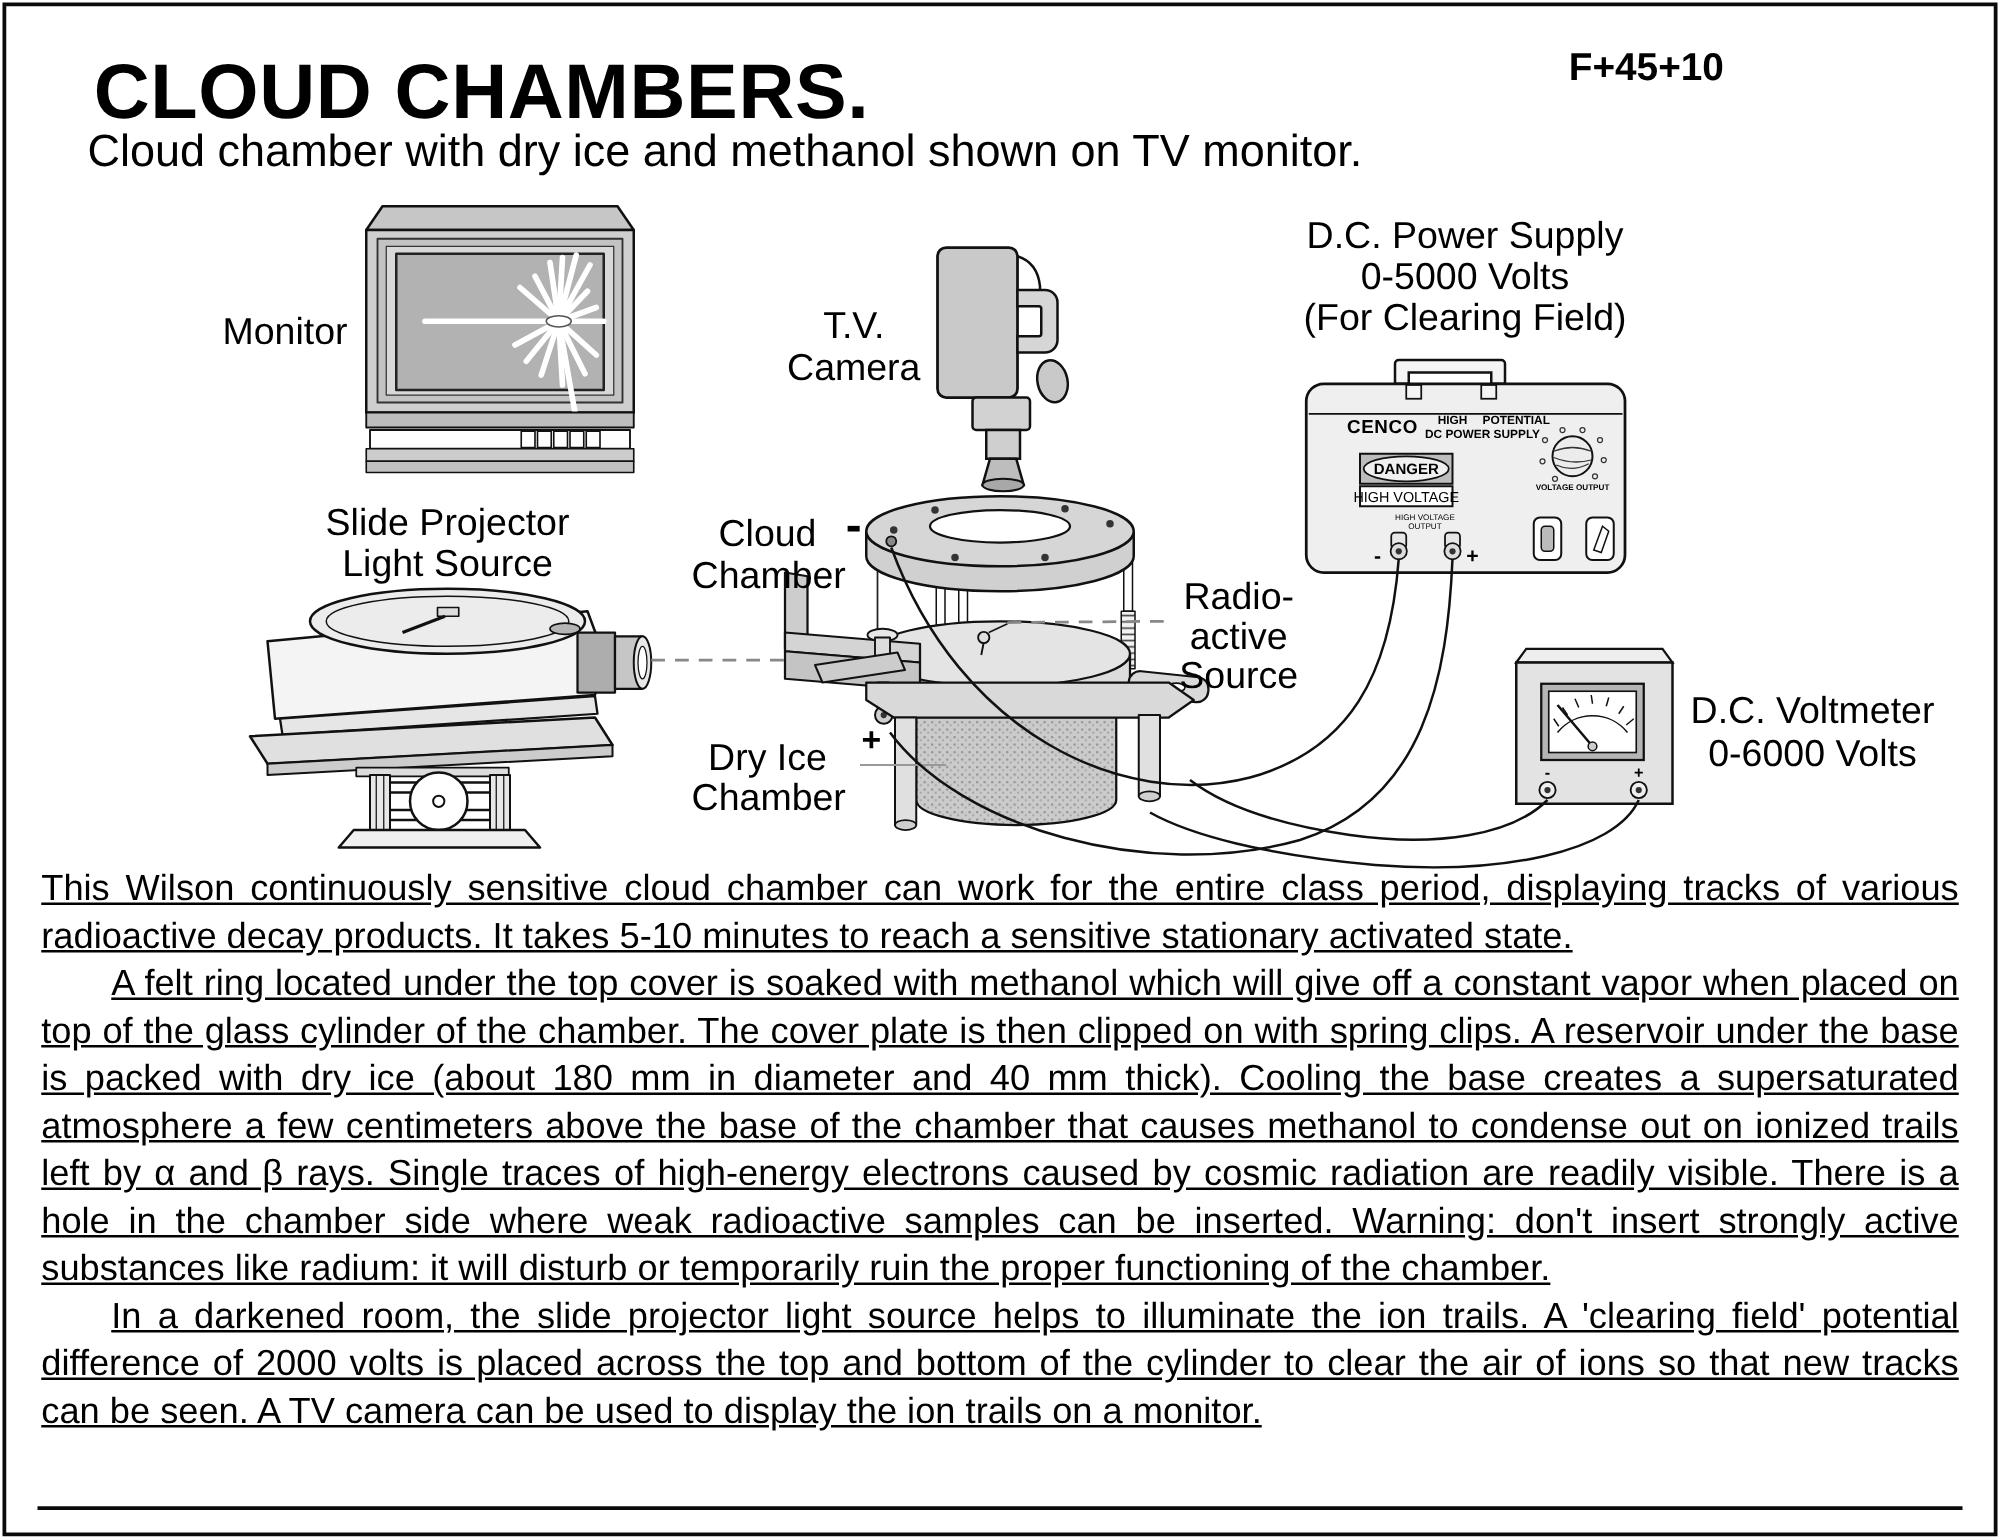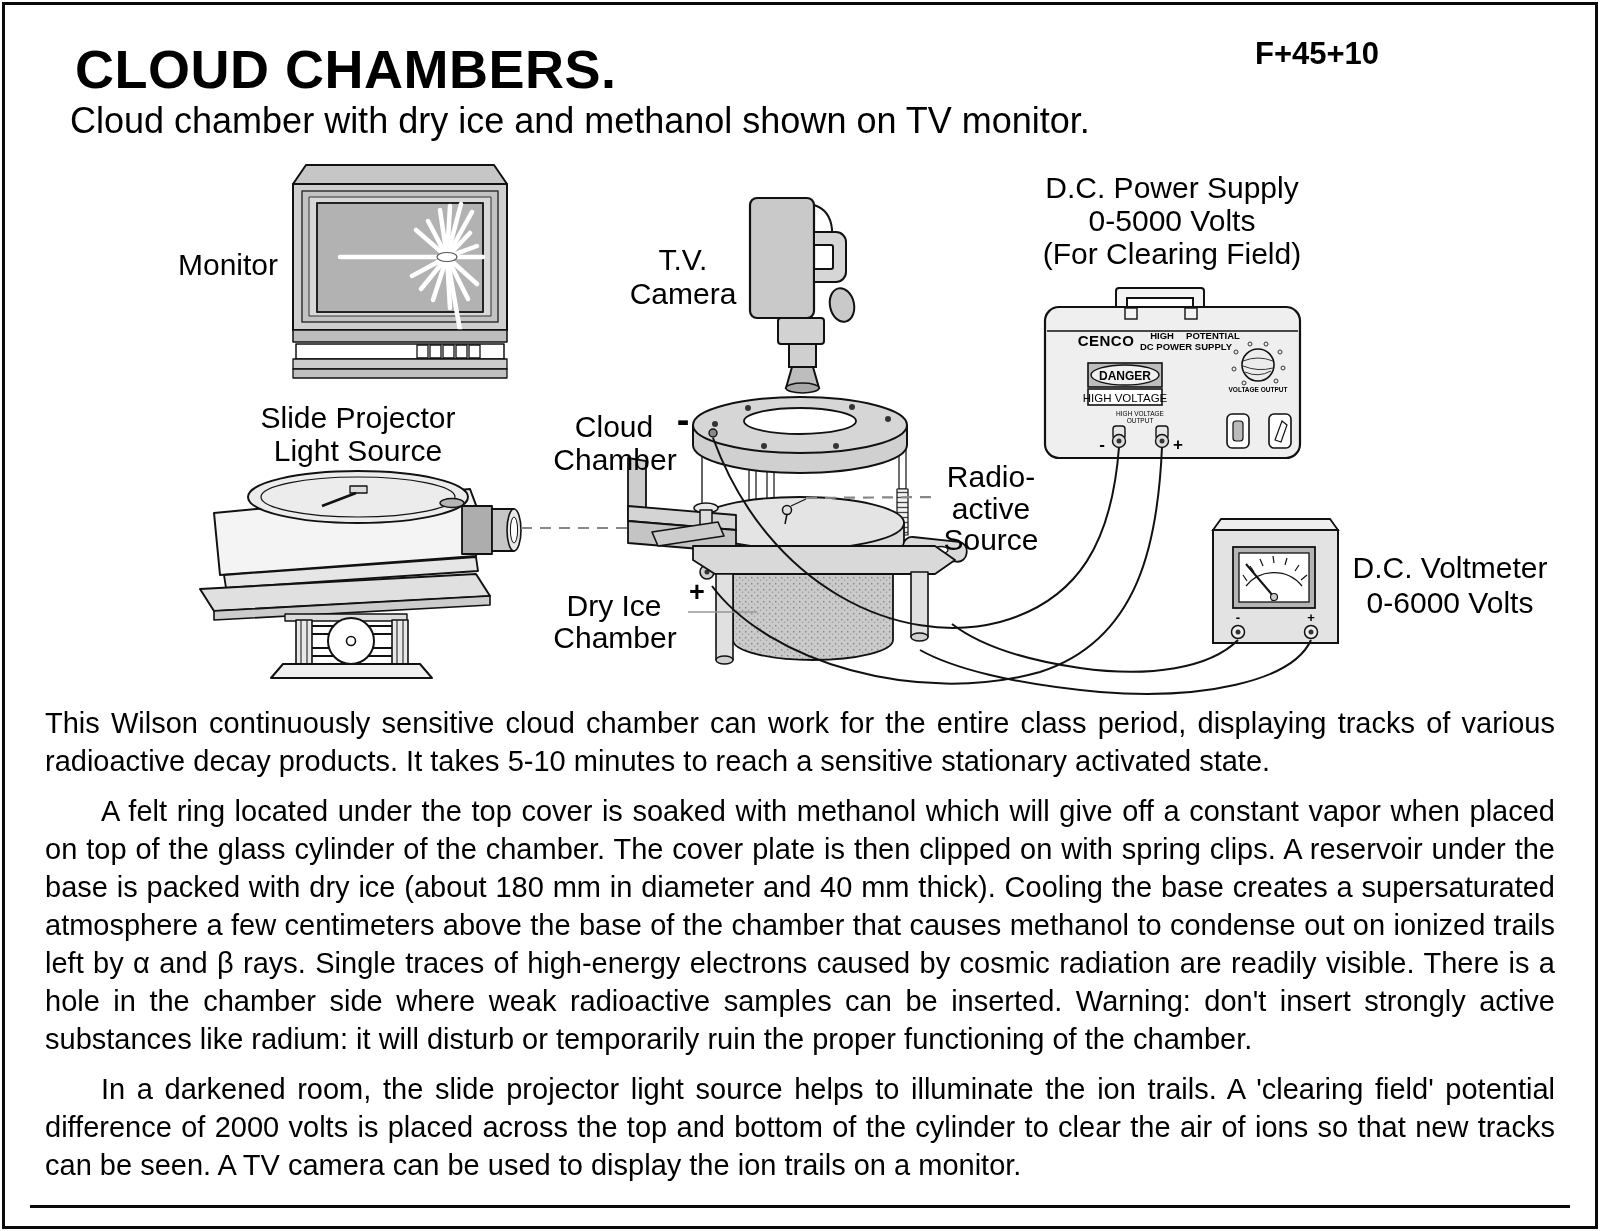--- a/index.html
+++ b/index.html
@@ -1,26 +1,26 @@
 <!DOCTYPE html>
 <html><head>
 <meta charset="utf-8">
 <style>
   html,body{margin:0;padding:0;background:#ffffff;}
   .page{position:relative;width:1600px;height:1231px;background:#ffffff;overflow:hidden;
         font-family:"Liberation Sans",sans-serif;color:#000;}
   .frame{position:absolute;left:2px;top:2px;right:2px;bottom:2px;border:3px solid #0a0a0a;pointer-events:none;}
-  .title{position:absolute;left:75px;top:38px;font-size:54px;font-weight:bold;letter-spacing:0.5px;text-align:right;}
+  .title{position:absolute;left:75px;top:38px;font-size:62px;font-weight:bold;letter-spacing:0.5px;text-align:right;}
   .code{position:absolute;left:1255px;top:36px;font-size:31px;font-weight:bold;}
   .subtitle{position:absolute;left:70px;top:100px;font-size:36px;}
   .diagram{position:absolute;left:0;top:150px;width:1600px;height:545px;}
   .diagram text{font-family:"Liberation Sans",sans-serif;fill:#000;}
   .lbl{font-size:30px;}
   .bodytext{position:absolute;left:33px;top:692px;width:1534px;font-size:29px;line-height:38px;}
-  .bodytext p{margin:12px;text-align:justify;}
+  .bodytext p{margin:0;text-align:justify;text-decoration:underline;}
   .bodytext p.ind{text-indent:56px;}
   .bottom-rule{position:absolute;left:30px;top:1205px;width:1540px;height:2.5px;background:#0a0a0a;}
 </style>
 </head>
 <body>
 
 <div class="page">
   <div class="frame"></div>
 
   <div class="title">CLOUD CHAMBERS.</div>

